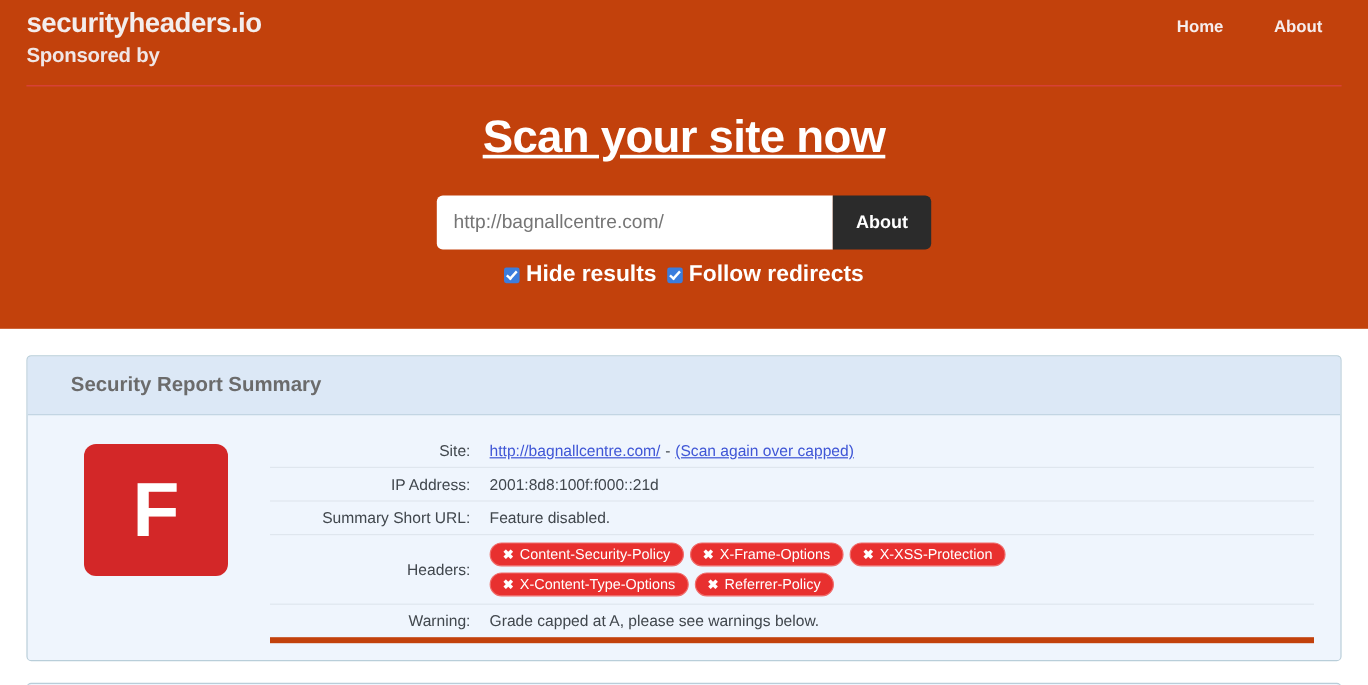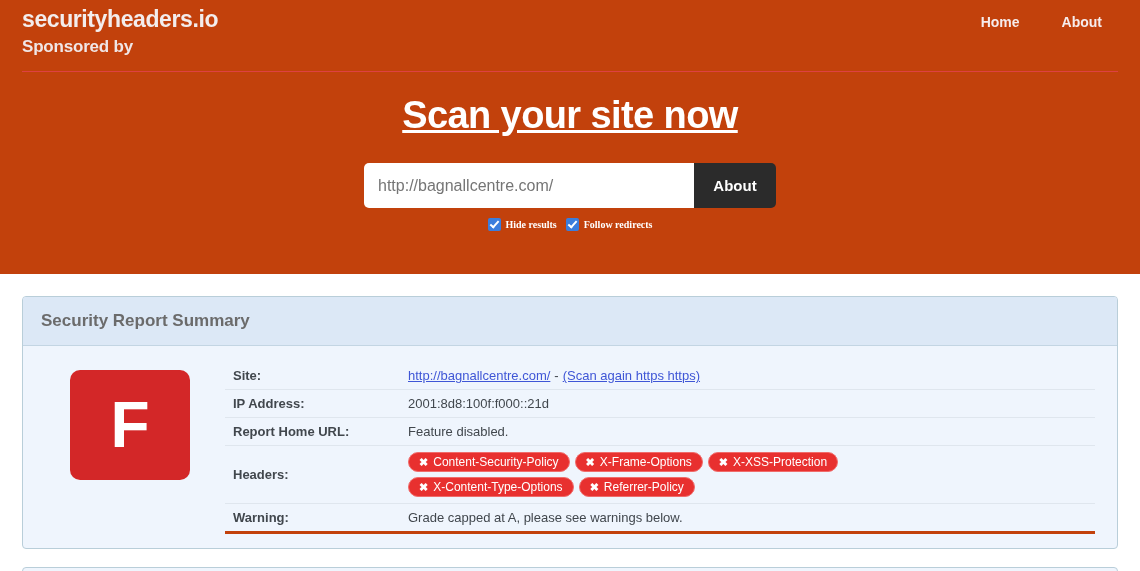--- a/index.html
+++ b/index.html
@@ -132,39 +132,38 @@
     content: "";
     position: absolute;
     left: 4px; top: 1px;
     width: 3px; height: 7px;
     border: solid #ffffff;
     border-width: 0 2px 2px 0;
     transform: rotate(42deg);
   }
   .option-label {
     color: #ffffff;
-    font-size: 10px;
-    font-weight: bold;
-    font-family: Liberation Serif, serif;
+    font-size: 19px;
+    font-weight: bold;
   }
 
   
   .content {
     padding: 22px;
   }
   .panel {
     border: 1px solid #b9ced9;
     border-radius: 4px;
     background: #eff5fd;
     overflow: hidden;
   }
   .panel-heading {
     background: #dce8f6;
     border-bottom: 1px solid #c3d5e3;
-    padding: 14px 18px;
+    padding: 14px 36px;
   }
   .panel-title {
     margin: 0;
     font-size: 17px;
     font-weight: bold;
     color: #6b6b6b;
   }
   .panel-body {
     display: flex;
     padding: 16px 12px 14px 12px;
@@ -196,25 +195,26 @@
     width: 100%;
     border-collapse: collapse;
   }
   table.details td {
     border-bottom: 1px solid #dfe6ee;
     padding: 6px 8px;
     font-size: 13px;
     color: #41474d;
     vertical-align: middle;
   }
-  table.details tr:last-child td { border-bottom: 3px solid #c2410c; }
+  table.details tr:last-child td { border-bottom: 5px solid #c2410c; }
   td.key {
     width: 175px;
-    font-weight: bold;
+    font-weight: normal;
     color: #2f3438;
+    text-align: right;
   }
   td.val a {
     color: #3f56d6;
     text-decoration: underline;
   }
   .badges {
     display: flex;
     flex-wrap: wrap;
     gap: 5px;
     max-width: 600px;
@@ -287,29 +287,29 @@
       <div class="grade-col">
         <div class="grade">F</div>
       </div>
 
       <div class="detail-col">
         <table class="details">
           <tbody>
             <tr>
               <td class="key">Site:</td>
               <td class="val">
-                <a href="#">http://bagnallcentre.com/</a><span style="padding:0 4px;">-</span><a href="#">(Scan again https https)</a>
+                <a href="#">http://bagnallcentre.com/</a><span style="padding:0 4px;">-</span><a href="#">(Scan again over capped)</a>
               </td>
             </tr>
             <tr>
               <td class="key">IP Address:</td>
               <td class="val">2001:8d8:100f:f000::21d</td>
             </tr>
             <tr>
-              <td class="key">Report Home URL:</td>
+              <td class="key">Summary Short URL:</td>
               <td class="val">Feature disabled.</td>
             </tr>
             <tr>
               <td class="key">Headers:</td>
               <td class="val">
                 <div class="badges" id="missing-headers">
                     <span class="badge">
                       <span class="x">✖</span>
                       <span>Content-Security-Policy</span>
                     </span>

